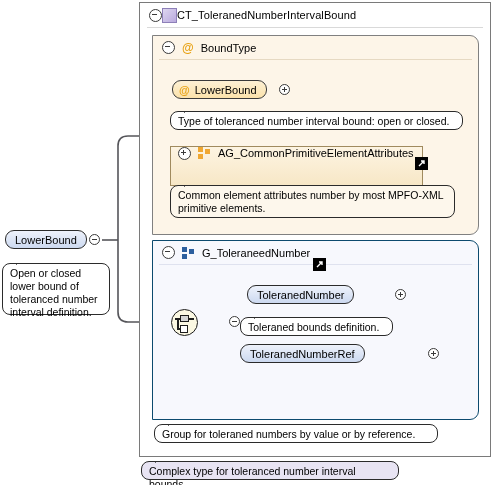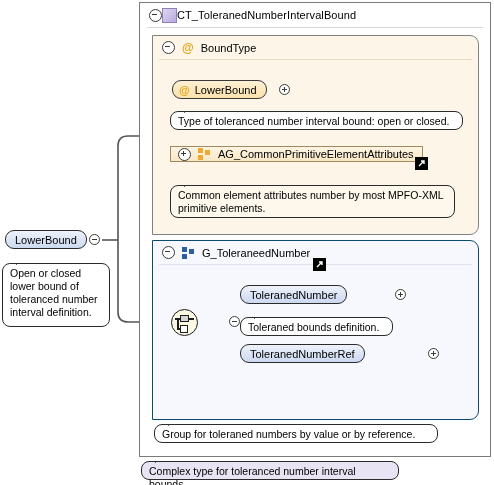--- a/index.html
+++ b/index.html
@@ -79,22 +79,22 @@
   }
   .node-attr .at{color:#e8a317;font-weight:bold;margin-right:5px;font-size:11px;}
   .node-elem{
     background:linear-gradient(to bottom,#eef2fb 0%,#ccd9f0 100%);
     border-color:#2b2b2b;
   }
 
   
   .node-attrgrp{
     position:relative;
-    display:inline-flex;align-items:center;gap:7px;
-    height:16px;
+    display:inline-flex;gap:7px;
+    height:40px;
     border:1px solid #a08a5e;
     background:linear-gradient(to bottom,#fdf4e2 0%,#f7e7c6 100%);
     padding:0 8px 0 7px;
     font-size:11px;
     white-space:nowrap;
     box-sizing:border-box;
   }
 
   
   .doc{
@@ -219,21 +219,21 @@
 
   
   <div class="abs" style="left:5px;top:230px;">
     <span class="node node-elem">
       <span>LowerBound</span>
     </span>
   </div>
   <div class="abs toggle" style="left:89px;top:234px;"></div>
 
   
-  <div class="doc notch-fill-white" style="left:2px;top:263px;width:108px;height:64px;">
+  <div class="doc notch-fill-white" style="left:2px;top:263px;width:108px;height:52px;">
     <span class="notch"></span>
     <span>Open or closed lower bound of toleranced number interval definition.</span>
   </div>
 
   
   <div class="abs ct-panel" style="left:139px;top:2px;width:352px;height:455px;">
     <div class="ct-header">
       <span class="toggle"></span>
       <span class="icon-ct"></span>
       <span>CT_ToleranedNumberIntervalBound</span>
@@ -314,21 +314,21 @@
     <span class="ln ln-h1"></span>
     <span class="ln ln-h2"></span>
     <span class="ln ln-v"></span>
     <span class="ln ln-h3"></span>
     <span class="cs cs1"></span>
     <span class="cs cs2"></span>
   </div>
   <div class="abs toggle" style="left:201px;top:316px;"></div>
 
   
-  <div class="abs" style="left:240px;top:285px;text-align:center;">
+  <div class="abs" style="left:247px;top:285px;text-align:center;">
     <span class="node node-elem">
       <span>ToleranedNumber</span>
     </span>
   </div>
   <div class="abs toggle plus" style="left:353px;top:289px;"></div>
 
   <div class="doc notch-fill-white" style="left:240px;top:317px;width:153px;height:19px;">
     <span class="notch"></span>
     <span>Toleraned bounds definition.</span>
   </div>

